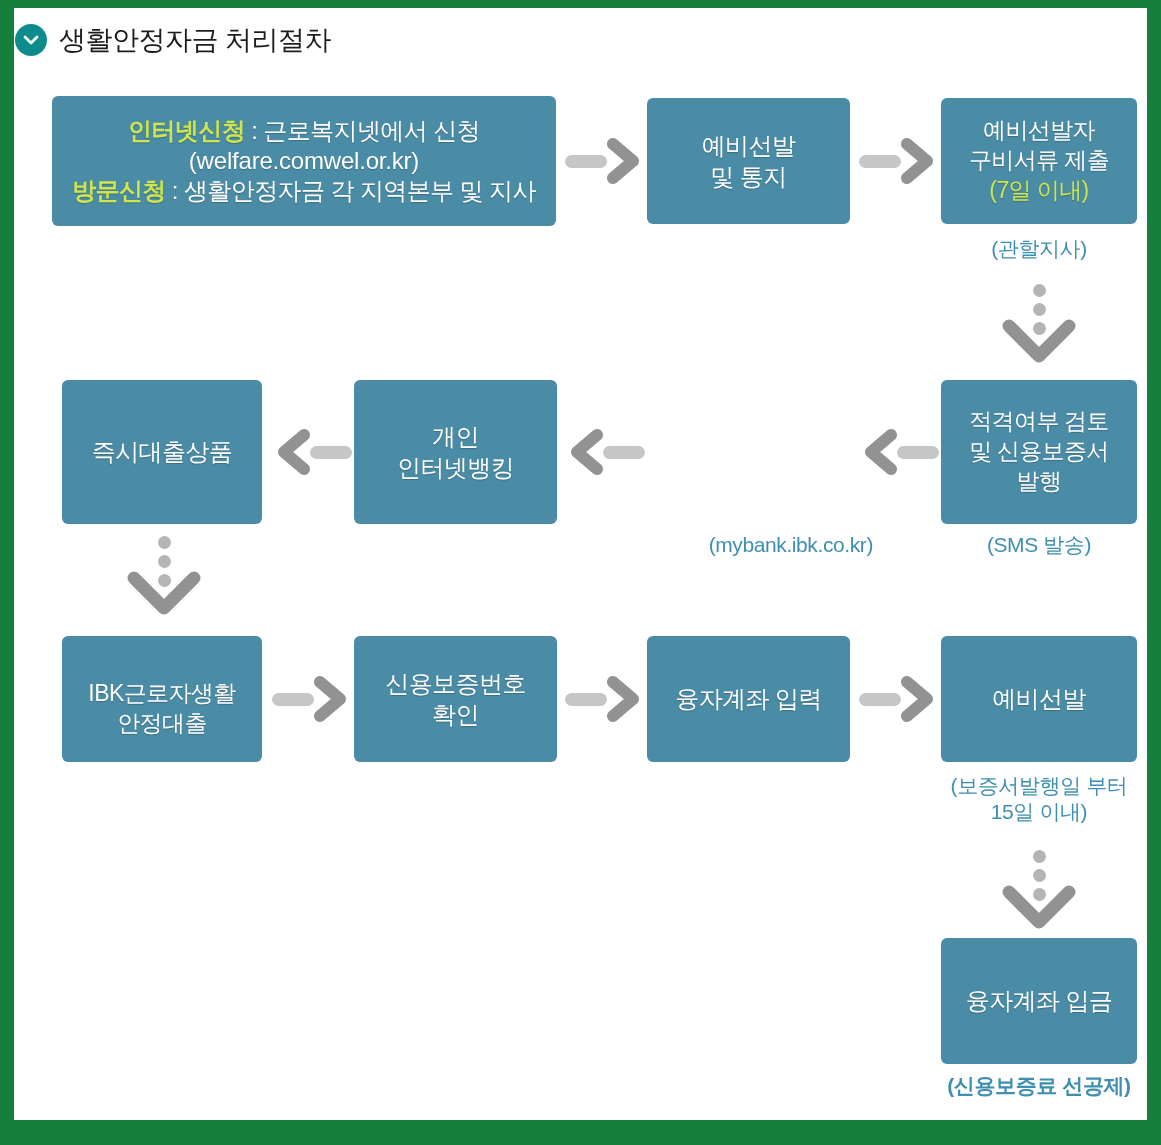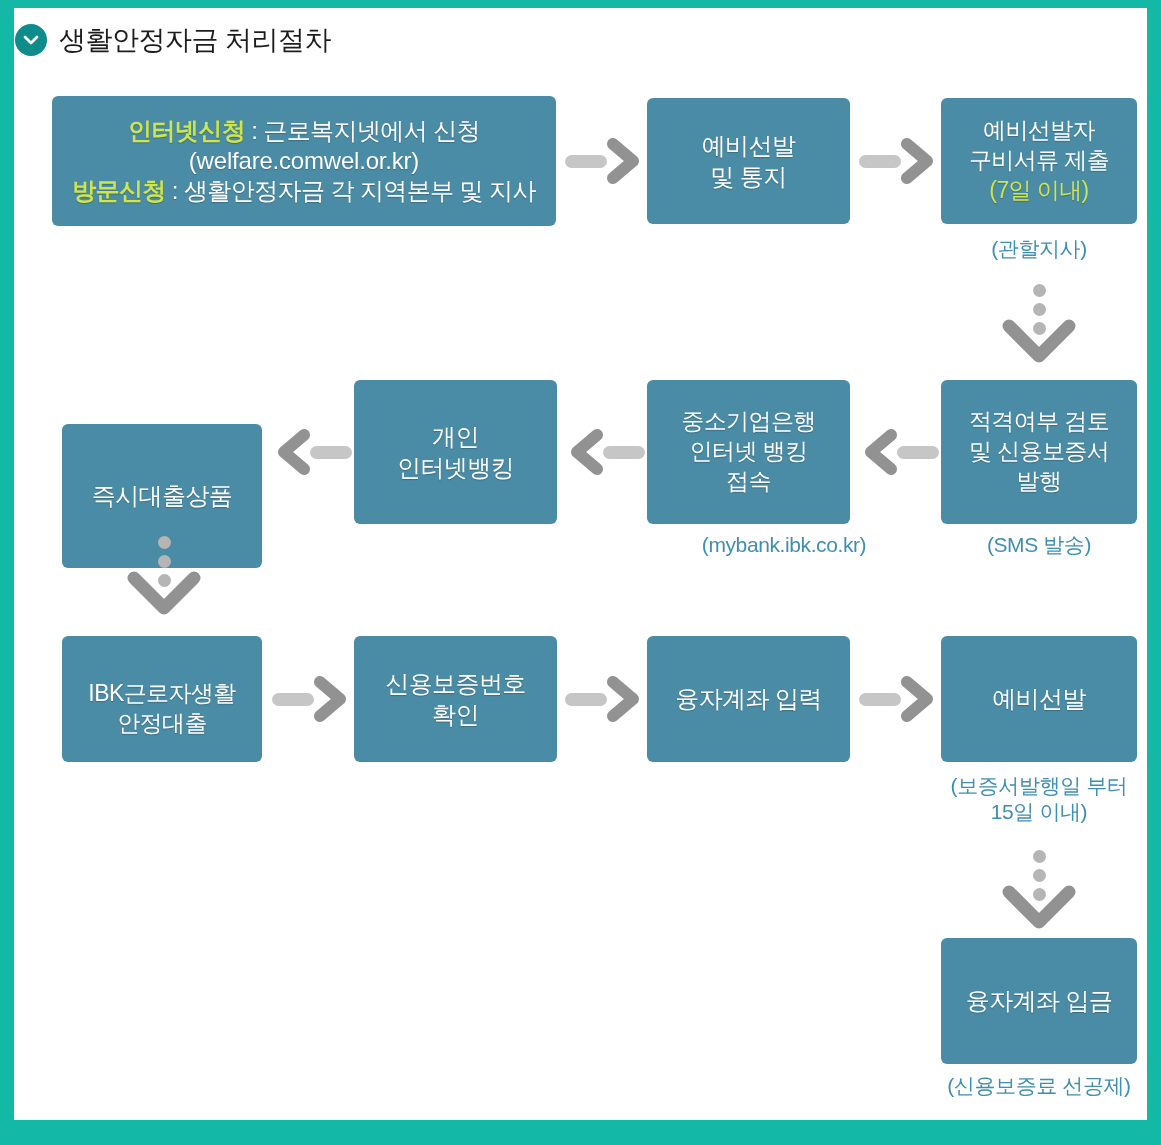--- a/index.html
+++ b/index.html
@@ -9,21 +9,21 @@
     background: #cccccc;
   }
   body {
     font-family: "Liberation Sans", "DejaVu Sans", sans-serif;
   }
 
   #page {
     position: relative;
     width: 1161px;
     height: 1145px;
-    background: #14b8a6;
+    background: #15803d;
     overflow: hidden;
   }
 
   
   #panel {
     position: absolute;
     left: 14px;
     top: 8px;
     width: 1133px;
     height: 1112px;
@@ -199,60 +199,55 @@
     <div class="arrow-v" style="left:985px; top:276px;">
       <div class="dot"></div>
       <div class="dot"></div>
       <div class="dot"></div>
       <svg width="74" height="46" viewBox="0 0 74 46" aria-hidden="true" style="margin-top:-22px;">
         <polyline points="7,7 37,37 67,7" fill="none" stroke="#929292" stroke-width="13" stroke-linecap="round" stroke-linejoin="round"></polyline>
       </svg>
     </div>
 
     <div class="node" id="node-review" style="left:927px; top:372px; width:196px; height:144px; font-size:23px;">
-      <div class="inner" style="white-space:pre-line;">적격여부 검토
+      <div class="inner" style="white-space:pre-line;font-family:Liberation Serif, serif;">적격여부 검토
 및 신용보증서
 발행</div>
     </div>
     <div class="caption" style="left:927px; top:524px; width:196px;">(SMS 발송)</div>
 
     <div class="arrow-h" style="left:845px; top:418px; width:82px;">
       <svg width="38" height="46" viewBox="0 0 38 46" aria-hidden="true">
         <polyline points="32,6 12,23 32,40" fill="none" stroke="#929292" stroke-width="12" stroke-linecap="round" stroke-linejoin="round"></polyline>
       </svg>
       <div class="shaft" style="width:42px;"></div>
     </div>
 
-    <div class="node" id="node-ibkbanking" style="left:633px; top:372px; width:203px; height:144px; font-size:23px;">
-      <div class="inner" style="white-space:pre-line;">중소기업은행
-인터넷 뱅킹
-접속</div>
-    </div>
-    <div class="caption" style="left:645px; top:524px; width:250px;">(mybank.ibk.co.kr)</div>
+    <div class="caption" style="left:609px; top:524px; width:250px;text-align:right;">(mybank.ibk.co.kr)</div>
 
     <div class="arrow-h" style="left:551px; top:418px; width:82px;">
       <svg width="38" height="46" viewBox="0 0 38 46" aria-hidden="true">
         <polyline points="32,6 12,23 32,40" fill="none" stroke="#929292" stroke-width="12" stroke-linecap="round" stroke-linejoin="round"></polyline>
       </svg>
       <div class="shaft" style="width:42px;"></div>
     </div>
 
     <div class="node" id="node-personalbanking" style="left:340px; top:372px; width:203px; height:144px;">
       <div class="inner" style="white-space:pre-line;">개인
 인터넷뱅킹</div>
     </div>
 
     <div class="arrow-h" style="left:258px; top:418px; width:82px;">
       <svg width="38" height="46" viewBox="0 0 38 46" aria-hidden="true">
         <polyline points="32,6 12,23 32,40" fill="none" stroke="#929292" stroke-width="12" stroke-linecap="round" stroke-linejoin="round"></polyline>
       </svg>
       <div class="shaft" style="width:42px;"></div>
     </div>
 
-    <div class="node" id="node-instantloan" style="left:48px; top:372px; width:200px; height:144px;margin-top:44px;">
+    <div class="node" id="node-instantloan" style="left:48px; top:372px; width:200px; height:144px;">
       <div class="inner">즉시대출상품</div>
     </div>
 
     <div class="arrow-v" style="left:110px; top:528px;">
       <div class="dot"></div>
       <div class="dot"></div>
       <div class="dot"></div>
       <svg width="74" height="46" viewBox="0 0 74 46" aria-hidden="true" style="margin-top:-22px;">
         <polyline points="7,7 37,37 67,7" fill="none" stroke="#929292" stroke-width="13" stroke-linecap="round" stroke-linejoin="round"></polyline>
       </svg>
@@ -304,16 +299,16 @@
       <div class="dot"></div>
       <div class="dot"></div>
       <svg width="74" height="46" viewBox="0 0 74 46" aria-hidden="true" style="margin-top:-22px;">
         <polyline points="7,7 37,37 67,7" fill="none" stroke="#929292" stroke-width="13" stroke-linecap="round" stroke-linejoin="round"></polyline>
       </svg>
     </div>
 
     <div class="node" id="node-deposit" style="left:927px; top:930px; width:196px; height:126px;">
       <div class="inner">융자계좌 입금</div>
     </div>
-    <div class="caption" style="left:902px; top:1065px; width:246px;">(신용보증료 선공제)</div>
+    <div class="caption" style="left:902px; top:1065px; width:246px;font-weight:bold;">(신용보증료 선공제)</div>
 
   </div>
 </div>
 
 </body></html>

